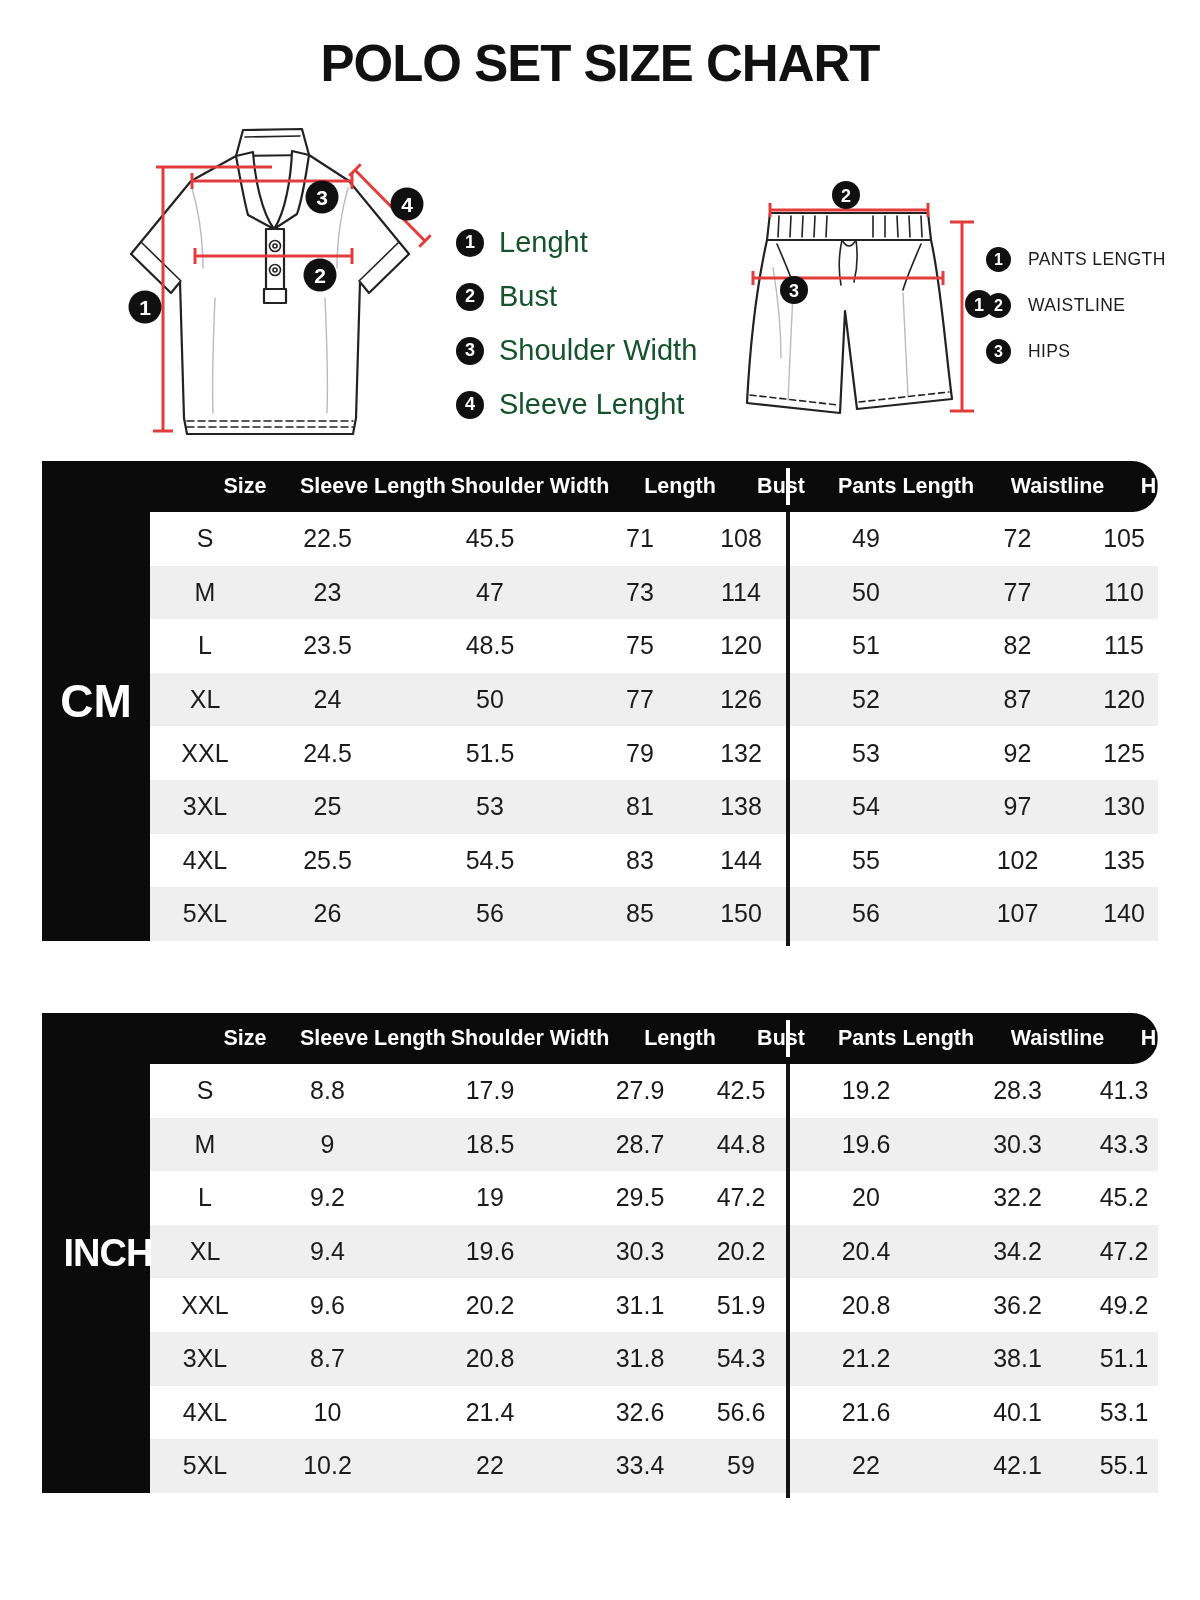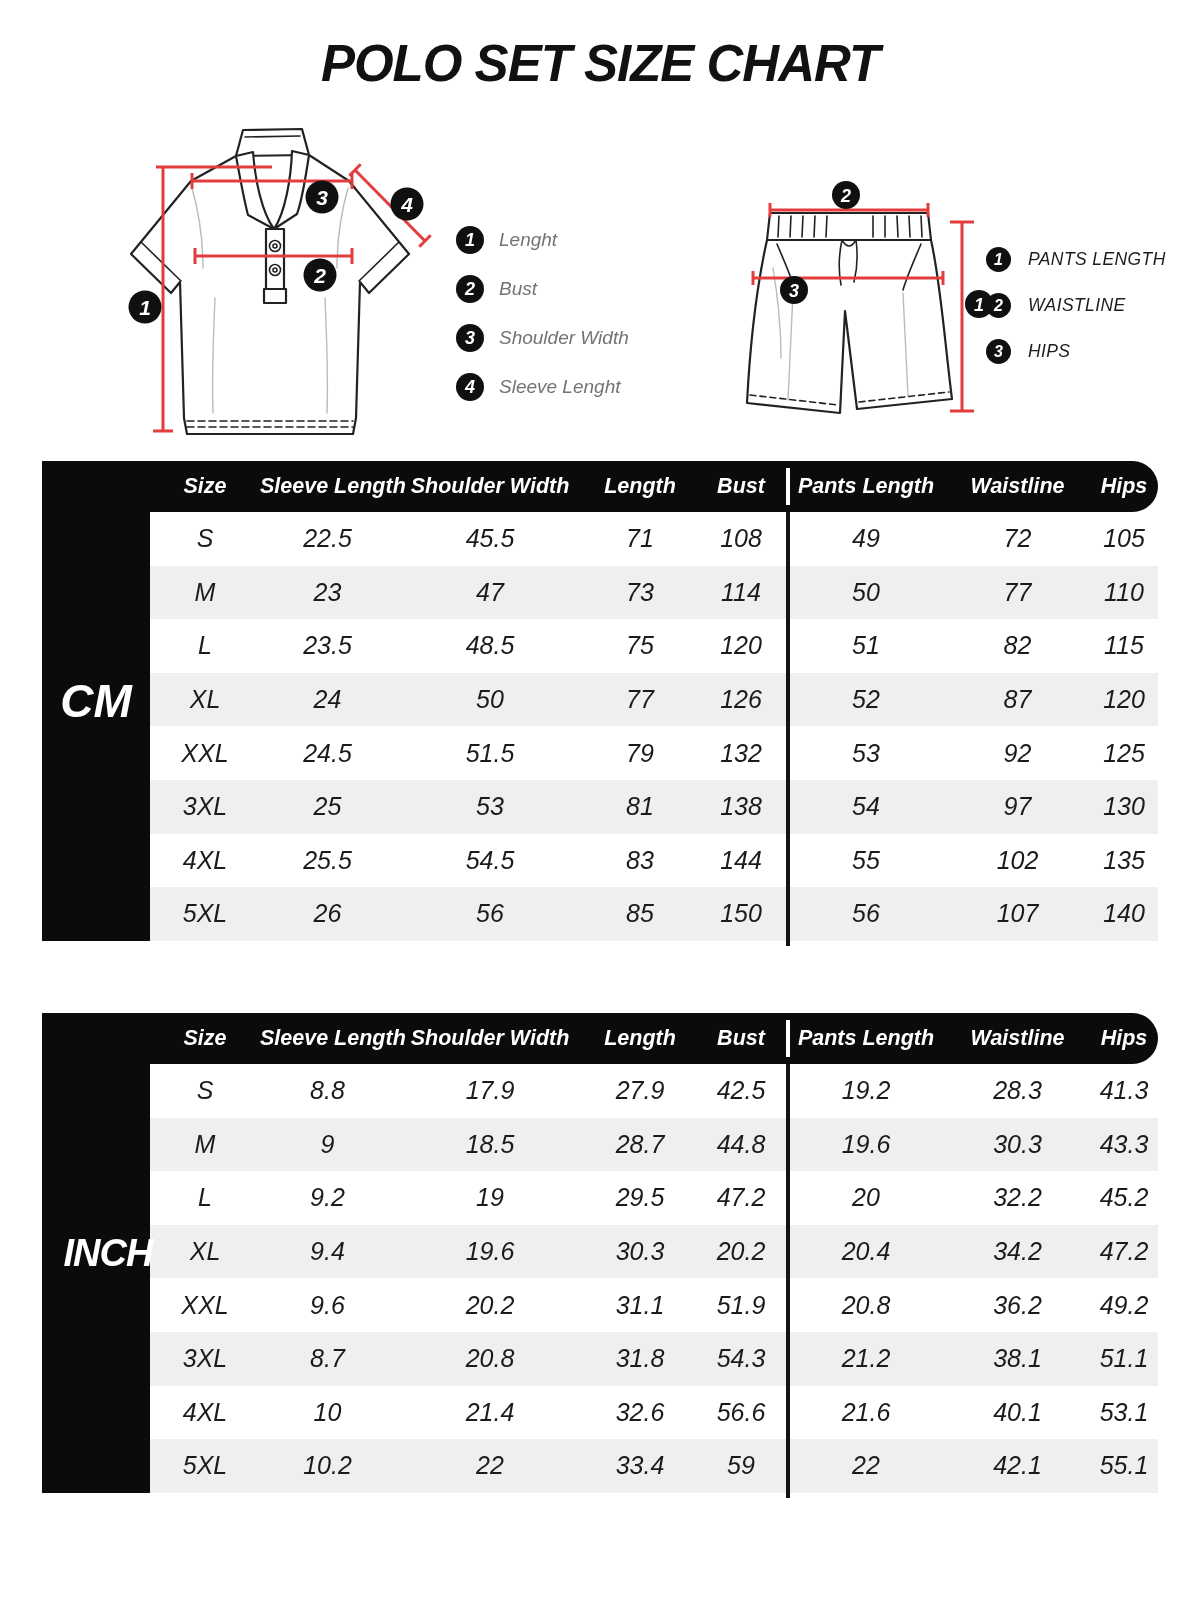--- a/index.html
+++ b/index.html
@@ -4,62 +4,62 @@
 <style>
   :root{
     --black:#0b0b0b;
     --ink:#1b1b1b;
     --gray:#efefef;
     --red:#e23c3c;
   }
   *{margin:0;padding:0;box-sizing:border-box;}
   html,body{background:#fff;}
   body{font-family:"Liberation Sans",sans-serif;}
-  .page{position:relative;width:1200px;height:1600px;background:#fff;overflow:hidden;font-style:italic;}
+  .page{position:relative;width:1200px;height:1600px;background:#fff;overflow:hidden;}
 
   .page-title{
     position:absolute;top:34px;left:0;width:100%;
     text-align:center;font-size:51px;font-weight:900;letter-spacing:-1px;color:#111;
   }
 
   
   .polo-svg{position:absolute;left:95px;top:118px;}
   .shorts-svg{position:absolute;left:733px;top:178px;}
 
   
   .legend{position:absolute;display:flex;flex-direction:column;}
   .legend-polo{left:456px;top:226px;gap:21px;}
   .legend-shorts{left:986px;top:247px;gap:21px;}
   .legend-item{display:flex;align-items:center;}
   .legend-badge{
     background:#101010;color:#fff;border-radius:50%;
     display:flex;align-items:center;justify-content:center;font-weight:bold;flex:0 0 auto;
   }
   .legend-polo .legend-badge{width:28px;height:28px;font-size:18px;}
-  .legend-polo .legend-label{font-size:19px;color:#737373;margin-left:15px;}
+  .legend-polo .legend-label{font-size:29px;color:#14532d;margin-left:15px;}
   .legend-shorts .legend-badge{width:25px;height:25px;font-size:16px;}
   .legend-shorts .legend-label{font-size:17.5px;color:#1c1c1c;margin-left:17px;letter-spacing:.4px;}
 
   
   .size-table{position:absolute;left:42px;width:1116px;height:480px;}
   .size-table.cm{top:461px;}
   .size-table.inch{top:1013px;}
   .unit-band{position:absolute;left:0;top:0;width:108px;height:100%;background:var(--black);}
   .unit-label{
     position:absolute;left:0;top:0;width:108px;height:100%;
     display:flex;align-items:center;justify-content:center;
     color:#fff;font-weight:bold;z-index:2;
   }
   .size-table.cm .unit-label{font-size:46px;}
   .size-table.inch .unit-label{font-size:38px;letter-spacing:-1px;padding-left:24px;}
   .thead{
     position:relative;height:51px;background:var(--black);
     border-radius:0 26px 26px 0;
     display:grid;grid-template-columns:108px 110px 135px 190px 110px 92px 158px 145px 68px;
-    align-items:center;z-index:1;
+    align-items:center;z-index:1;margin-left:40px;
   }
   .th{color:#fff;font-weight:bold;font-size:21.5px;text-align:center;white-space:nowrap;}
   .tbody{margin-left:108px;position:relative;}
   .trow{
     display:grid;grid-template-columns:110px 135px 190px 110px 92px 158px 145px 68px;
     height:53.6px;align-items:center;background:#fff;
   }
   .trow.alt{background:var(--gray);}
   .td{text-align:center;font-size:25px;font-weight:300;color:var(--ink);}
   .divider-head{position:absolute;left:744px;top:7px;width:3.5px;height:37px;background:#fff;z-index:2;}

